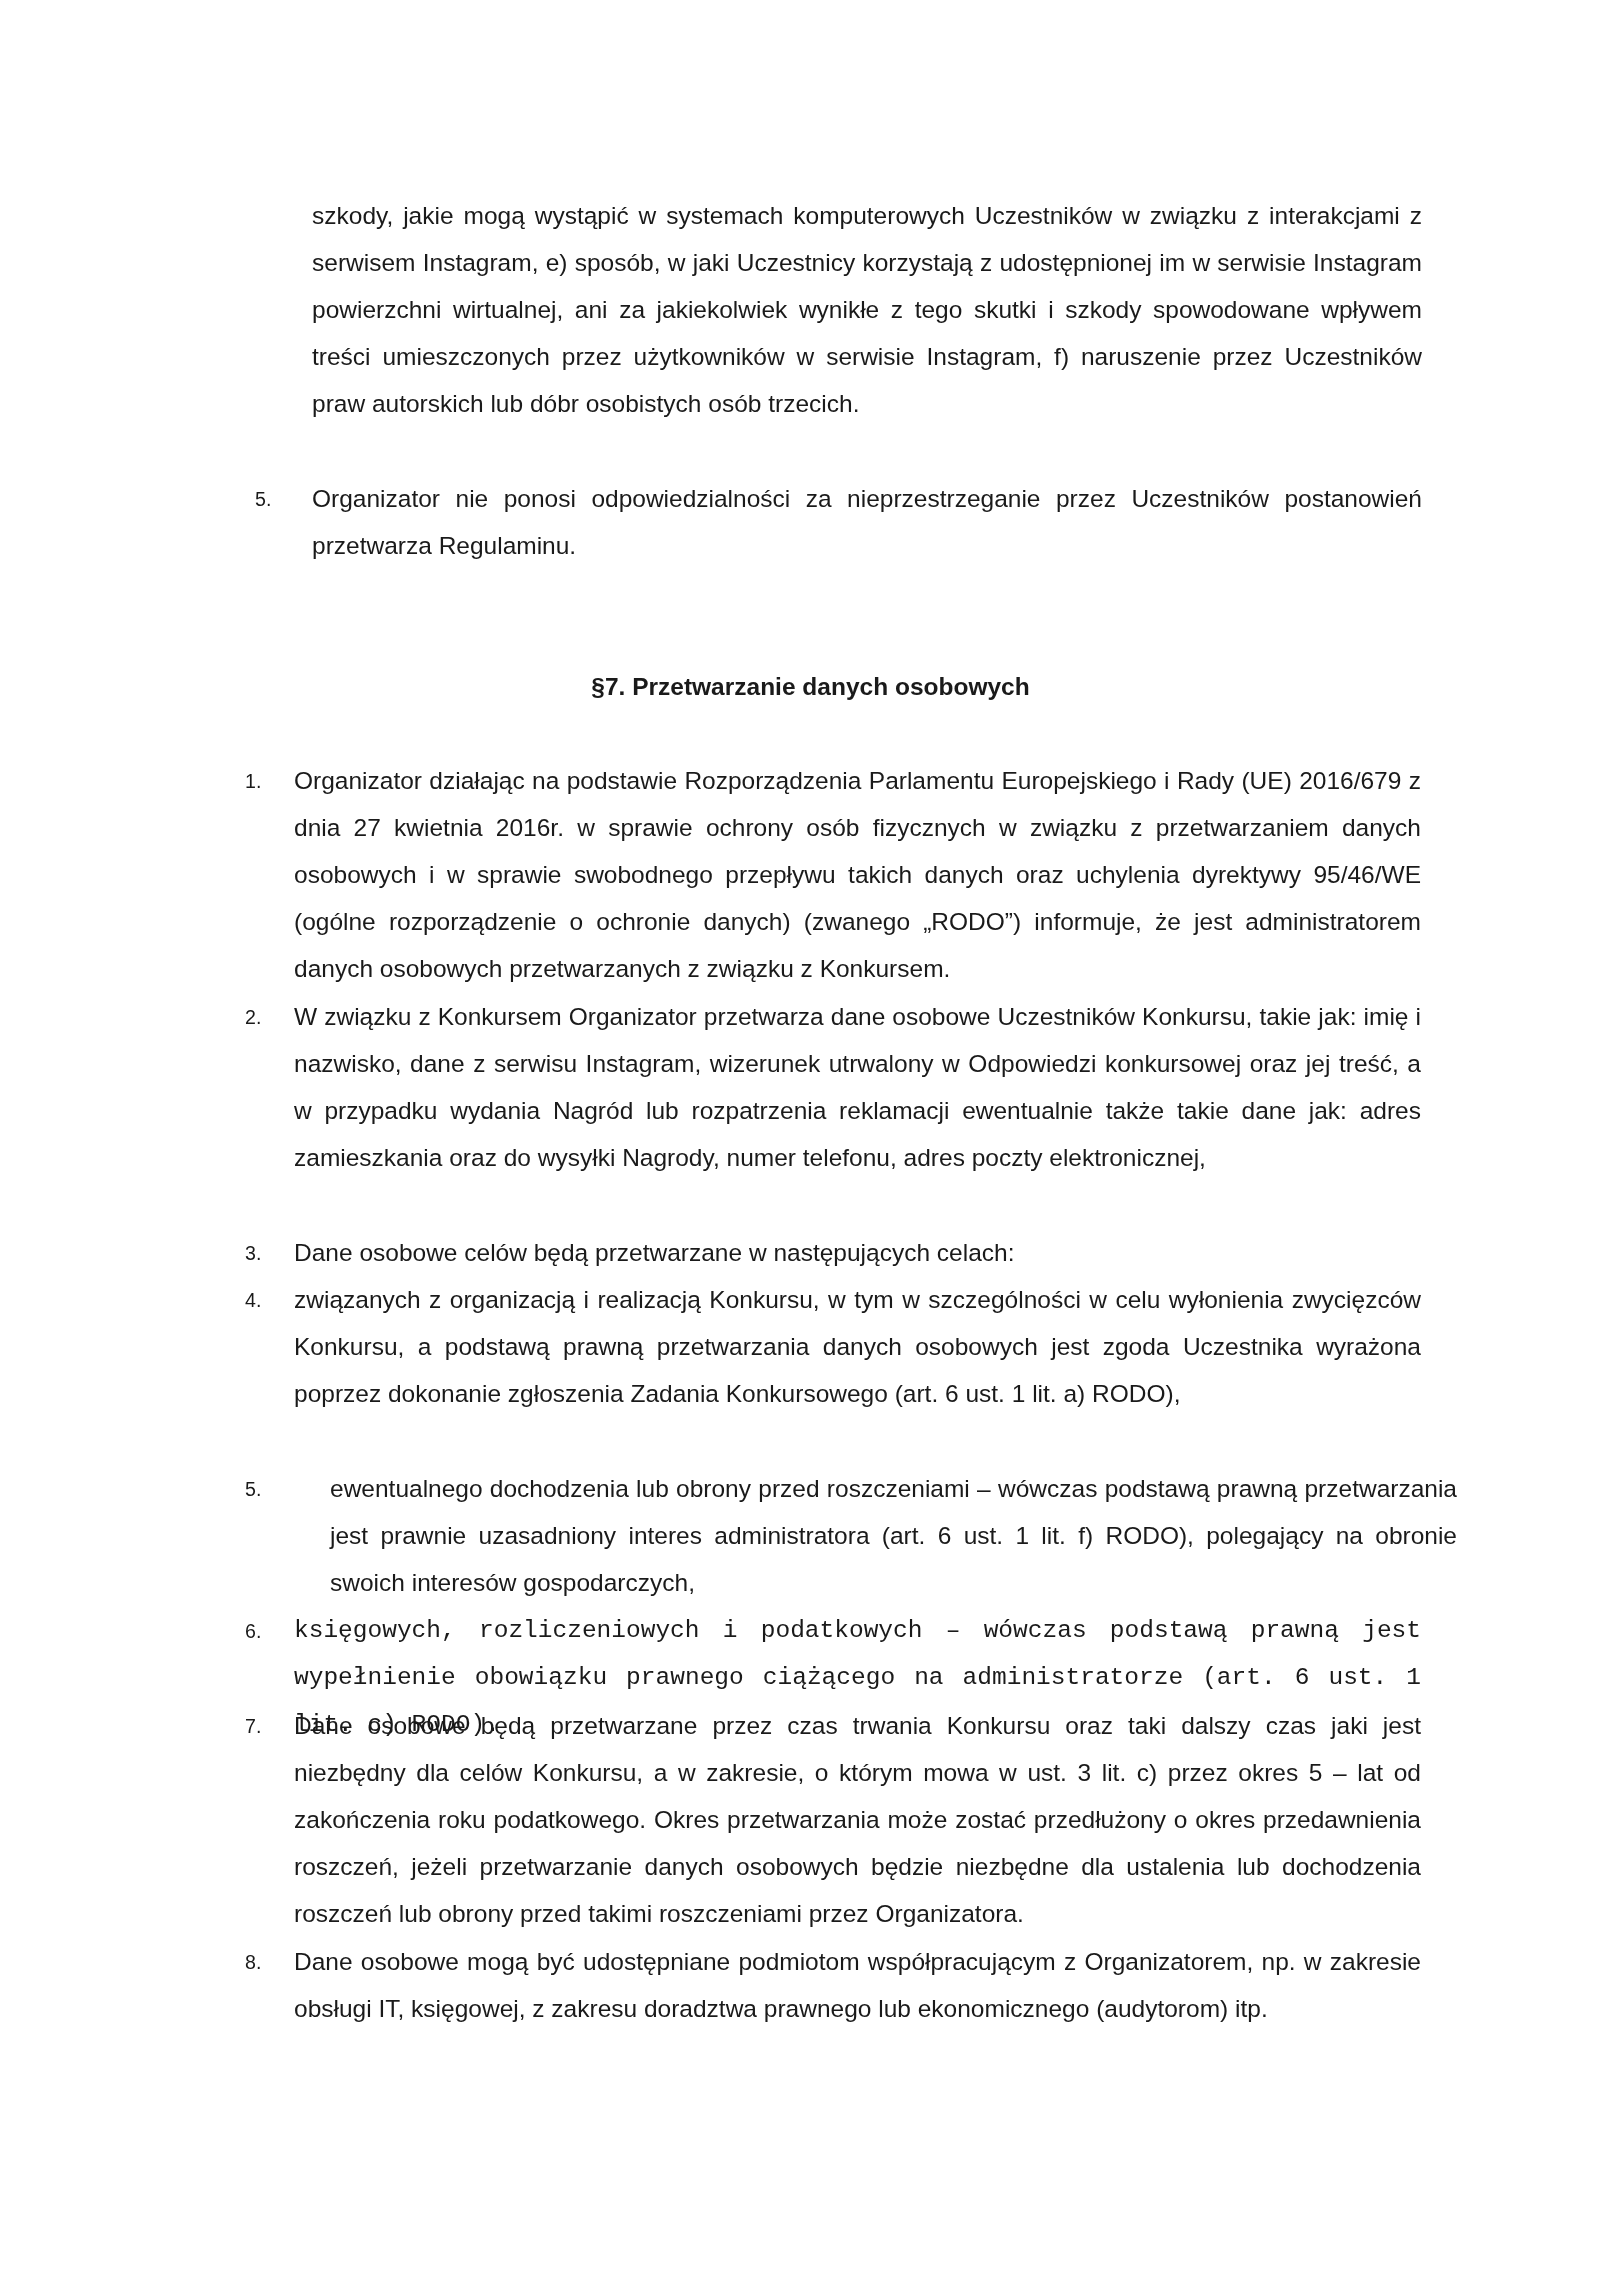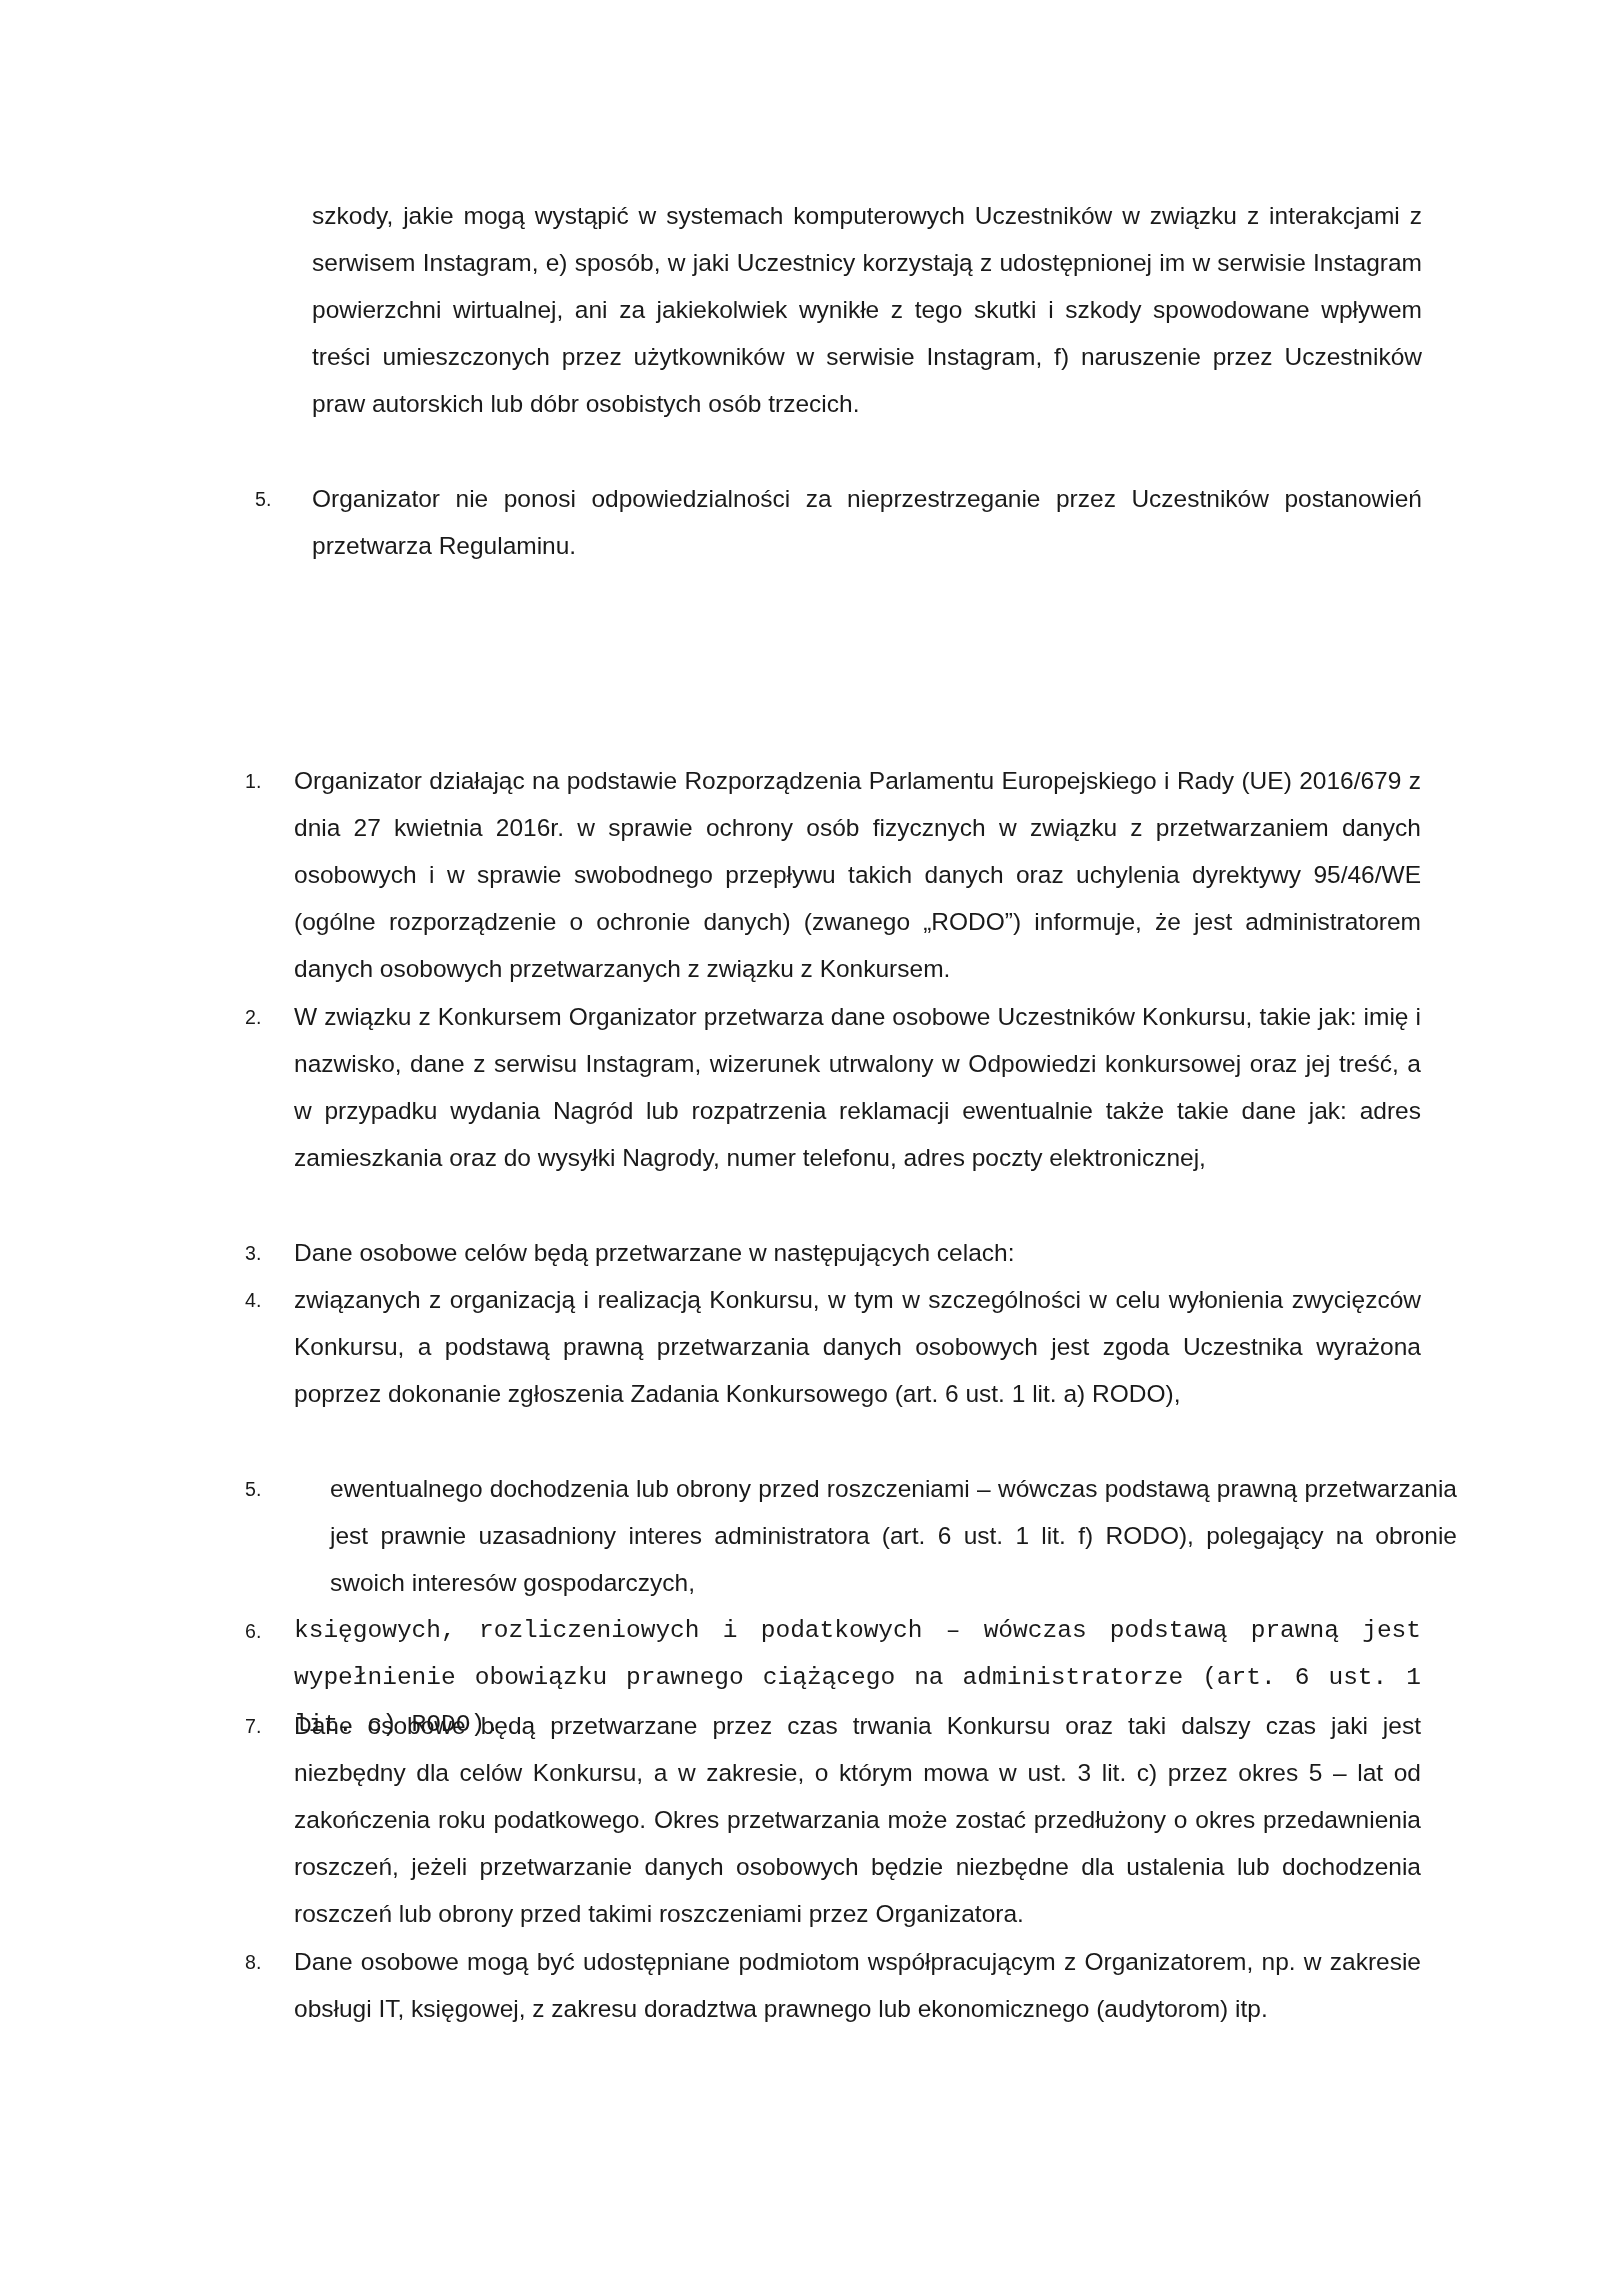--- a/index.html
+++ b/index.html
@@ -42,20 +42,21 @@
 
 <div class="page">
 
   <div class="para" style="left:312px; top:192px; width:1110px;">szkody, jakie mogą wystąpić w systemach komputerowych Uczestników w związku z interakcjami z serwisem Instagram, e) sposób, w jaki Uczestnicy korzystają z udostępnionej im w serwisie Instagram powierzchni wirtualnej, ani za jakiekolwiek wynikłe z tego skutki i szkody spowodowane wpływem treści umieszczonych przez użytkowników w serwisie Instagram, f) naruszenie przez Uczestników praw autorskich lub dóbr osobistych osób trzecich.</div>
 
   <div class="item" style="left:0; top:475px;">
     <span class="num" style="left:255px;">5.</span>
     <div class="para" style="left:312px; top:0; width:1110px;">Organizator nie ponosi odpowiedzialności za nieprzestrzeganie przez Uczestników postanowień przetwarza Regulaminu.</div>
   </div>
 
+  <div class="heading">§7. Przetwarzanie danych osobowych</div>
 
   <div class="item" style="left:0; top:757px;">
     <span class="num" style="left:245px;">1.</span>
     <div class="para" style="left:294px; top:0; width:1127px;">Organizator działając na podstawie Rozporządzenia Parlamentu Europejskiego i Rady (UE) 2016/679 z dnia 27 kwietnia 2016r. w sprawie ochrony osób fizycznych w związku z przetwarzaniem danych osobowych i w sprawie swobodnego przepływu takich danych oraz uchylenia dyrektywy 95/46/WE (ogólne rozporządzenie o ochronie danych) (zwanego „RODO”) informuje, że jest administratorem danych osobowych przetwarzanych z związku z Konkursem.</div>
   </div>
 
   <div class="item" style="left:0; top:993px;">
     <span class="num" style="left:245px;">2.</span>
     <div class="para" style="left:294px; top:0; width:1127px;">W związku z Konkursem Organizator przetwarza dane osobowe Uczestników Konkursu, takie jak:  imię i nazwisko, dane z serwisu Instagram, wizerunek utrwalony w Odpowiedzi konkursowej oraz jej treść, a w przypadku wydania Nagród lub rozpatrzenia reklamacji ewentualnie także takie  dane jak: adres zamieszkania oraz do wysyłki Nagrody, numer telefonu, adres poczty elektronicznej,</div>
   </div>

